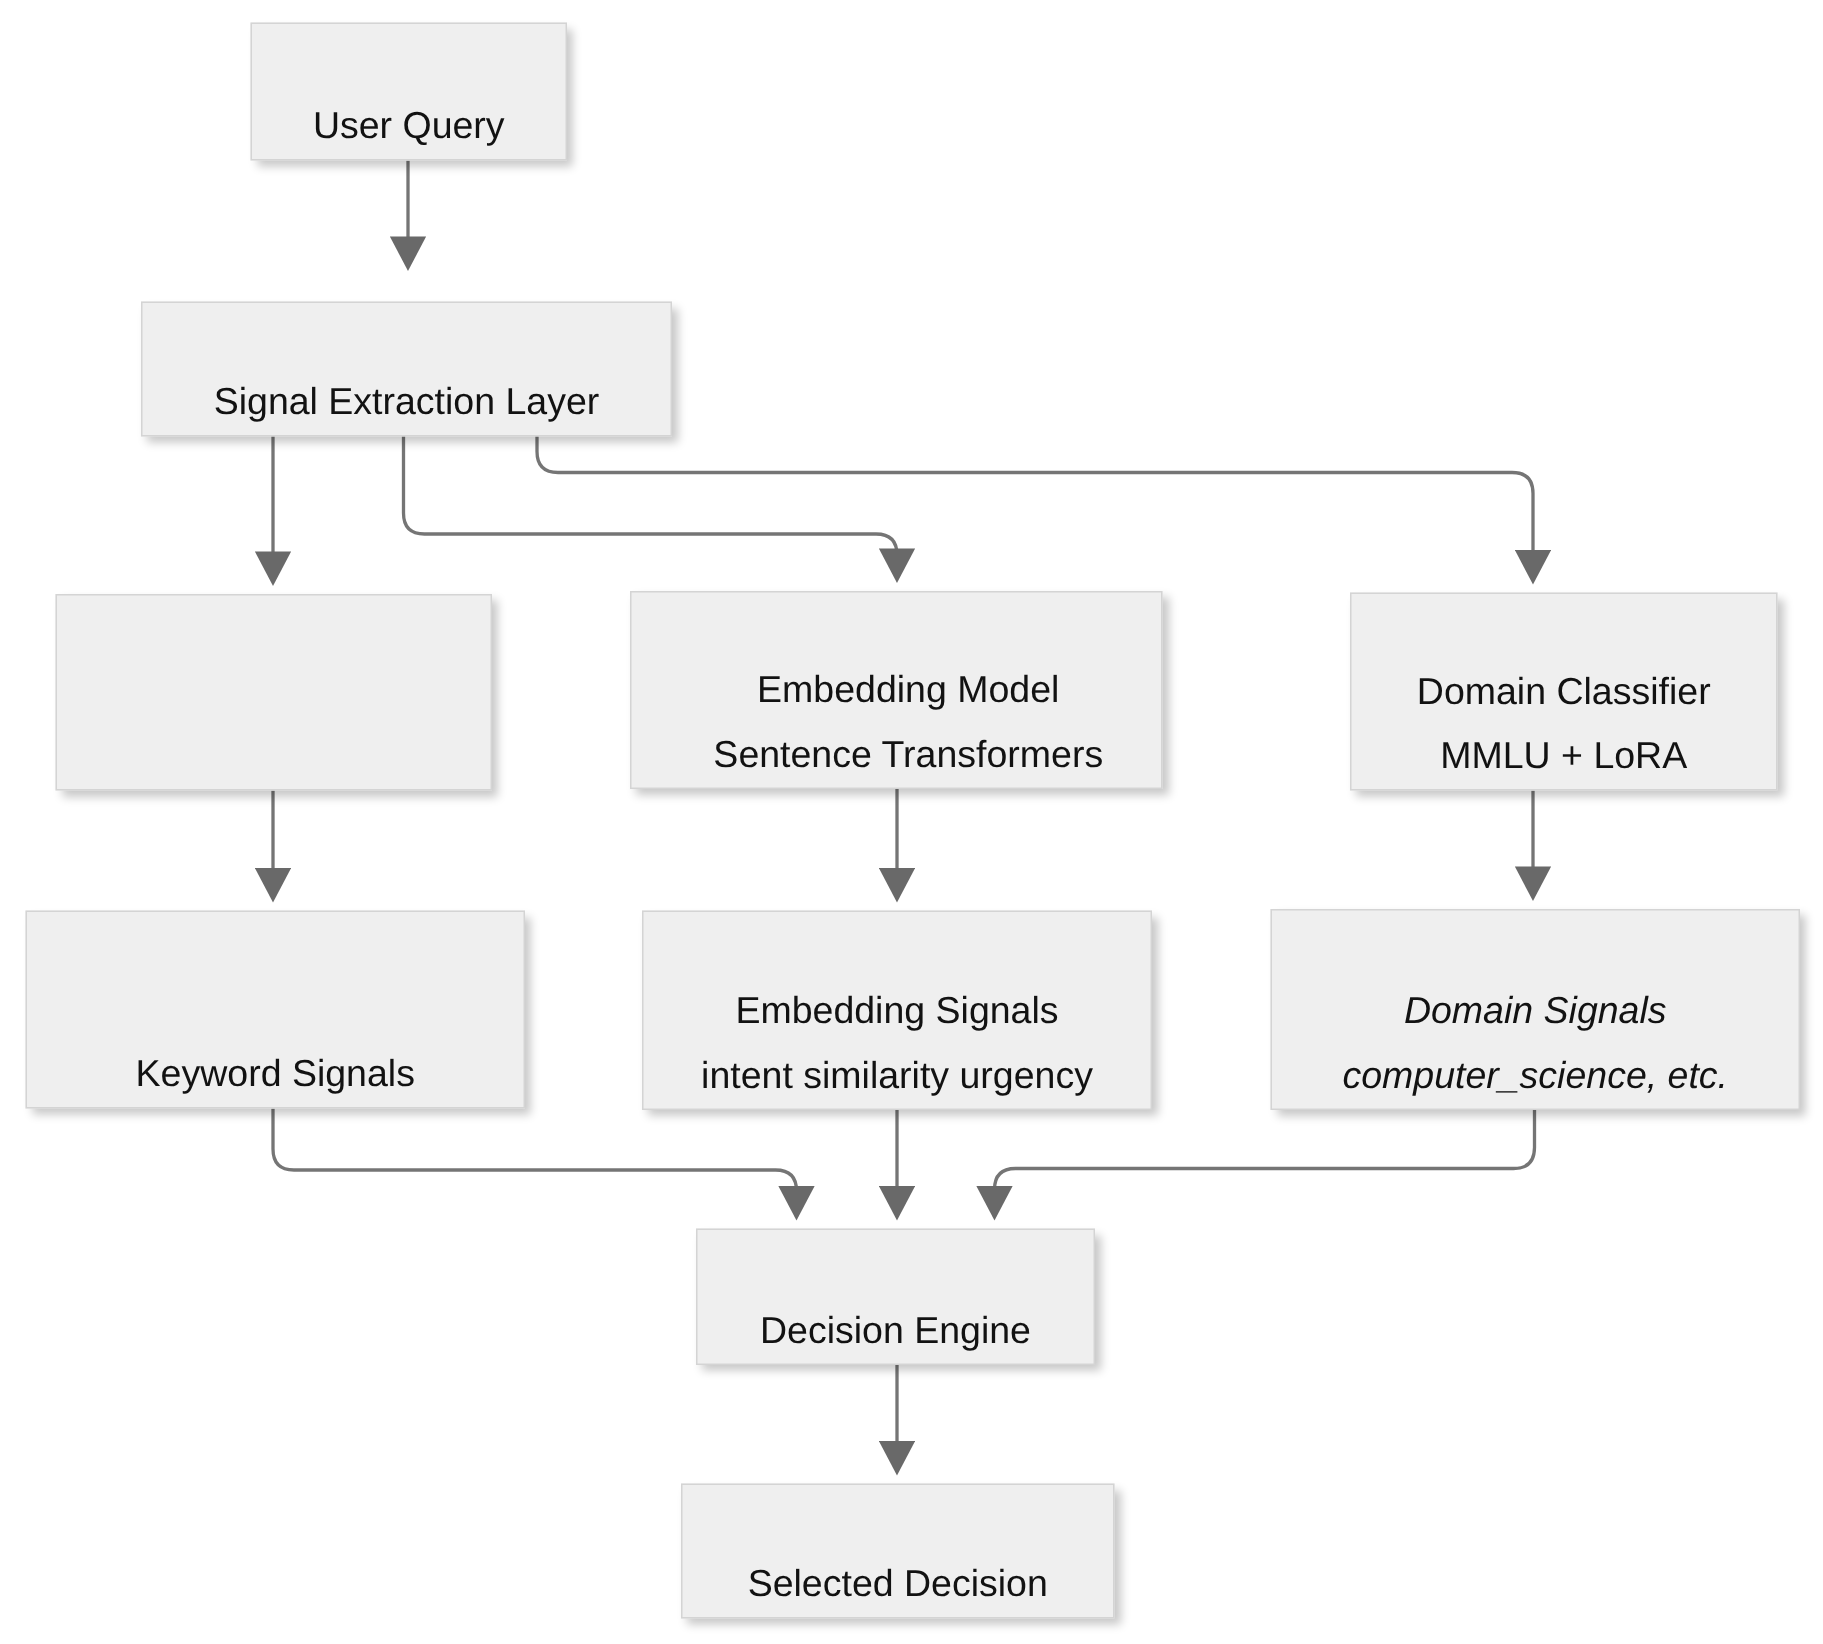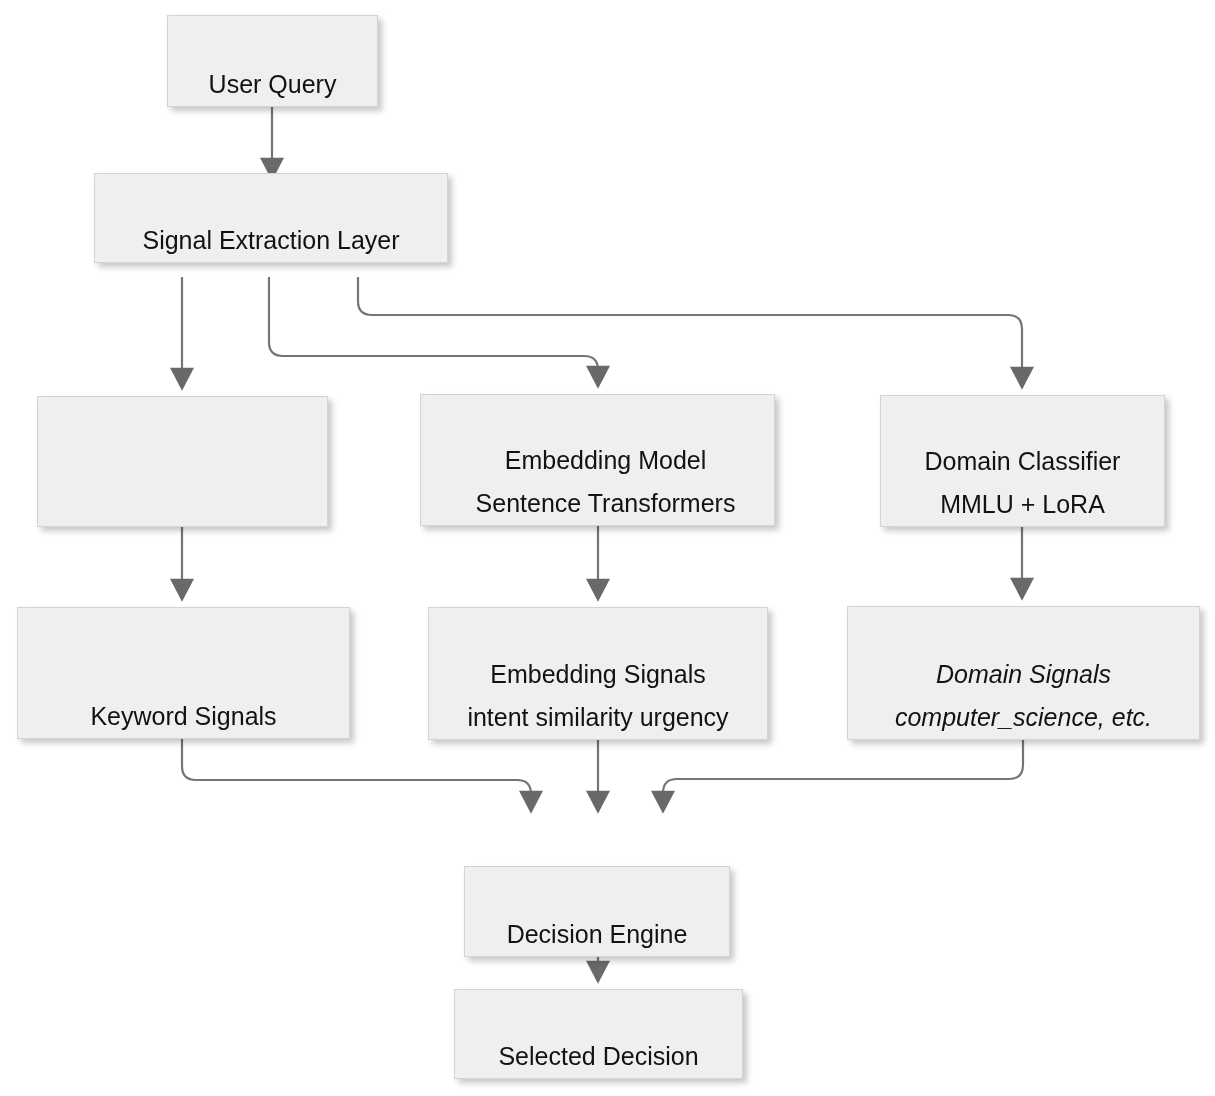--- a/index.html
+++ b/index.html
@@ -62,44 +62,44 @@
         <path d="M 182 739 L 182 766 Q 182 780 196 780 L 517 780 Q 531 780 531 794 L 531 811" class="edge" marker-end="url(#arrow)"></path>
         <path d="M 598 740 L 598 811" class="edge" marker-end="url(#arrow)"></path>
         <path d="M 1023 740 L 1023 765 Q 1023 779 1009 779 L 677 779 Q 663 779 663 793 L 663 811" class="edge" marker-end="url(#arrow)"></path>
         <path d="M 598 910 L 598 981" class="edge" marker-end="url(#arrow)"></path>
       </g>
   </svg>
   <div>
       <div class="node" style="left: 167px; top: 15px; width: 211px; height: 92px;">
         <div>User Query</div>
       </div>
-      <div class="node" style="left: 94px; top: 173px; width: 354px; height: 90px;">
+      <div class="node" style="left: 94px; top: 201px; width: 354px; height: 90px;">
         <div>Signal Extraction Layer</div>
       </div>
       <div class="node" style="left: 37px; top: 396px; width: 291px; height: 131px;">
       </div>
       <div class="node" style="left: 420px; top: 394px; width: 355px; height: 132px; padding-left: 16px;">
         <div>Embedding Model</div>
         <div>Sentence Transformers</div>
       </div>
-      <div class="node" style="left: 880px; top: 395px; width: 285px; height: 132px;">
+      <div class="node" style="left: 900px; top: 395px; width: 285px; height: 132px;">
         <div>Domain Classifier</div>
         <div>MMLU + LoRA</div>
       </div>
       <div class="node" style="left: 17px; top: 607px; width: 333px; height: 132px;">
         <div>Keyword Signals</div>
       </div>
       <div class="node" style="left: 428px; top: 607px; width: 340px; height: 133px;">
         <div>Embedding Signals</div>
         <div>intent similarity urgency</div>
       </div>
       <div class="node" style="left: 847px; top: 606px; width: 353px; height: 134px; font-style: italic;">
         <div>Domain Signals</div>
         <div>computer_science, etc.</div>
       </div>
-      <div class="node" style="left: 464px; top: 866px; width: 266px; height: 91px;">
+      <div class="node" style="left: 464px; top: 819px; width: 266px; height: 91px;">
         <div>Decision Engine</div>
       </div>
       <div class="node" style="left: 454px; top: 989px; width: 289px; height: 90px;">
         <div>Selected Decision</div>
       </div>
     </div>
 </div>
 
 </body></html>

